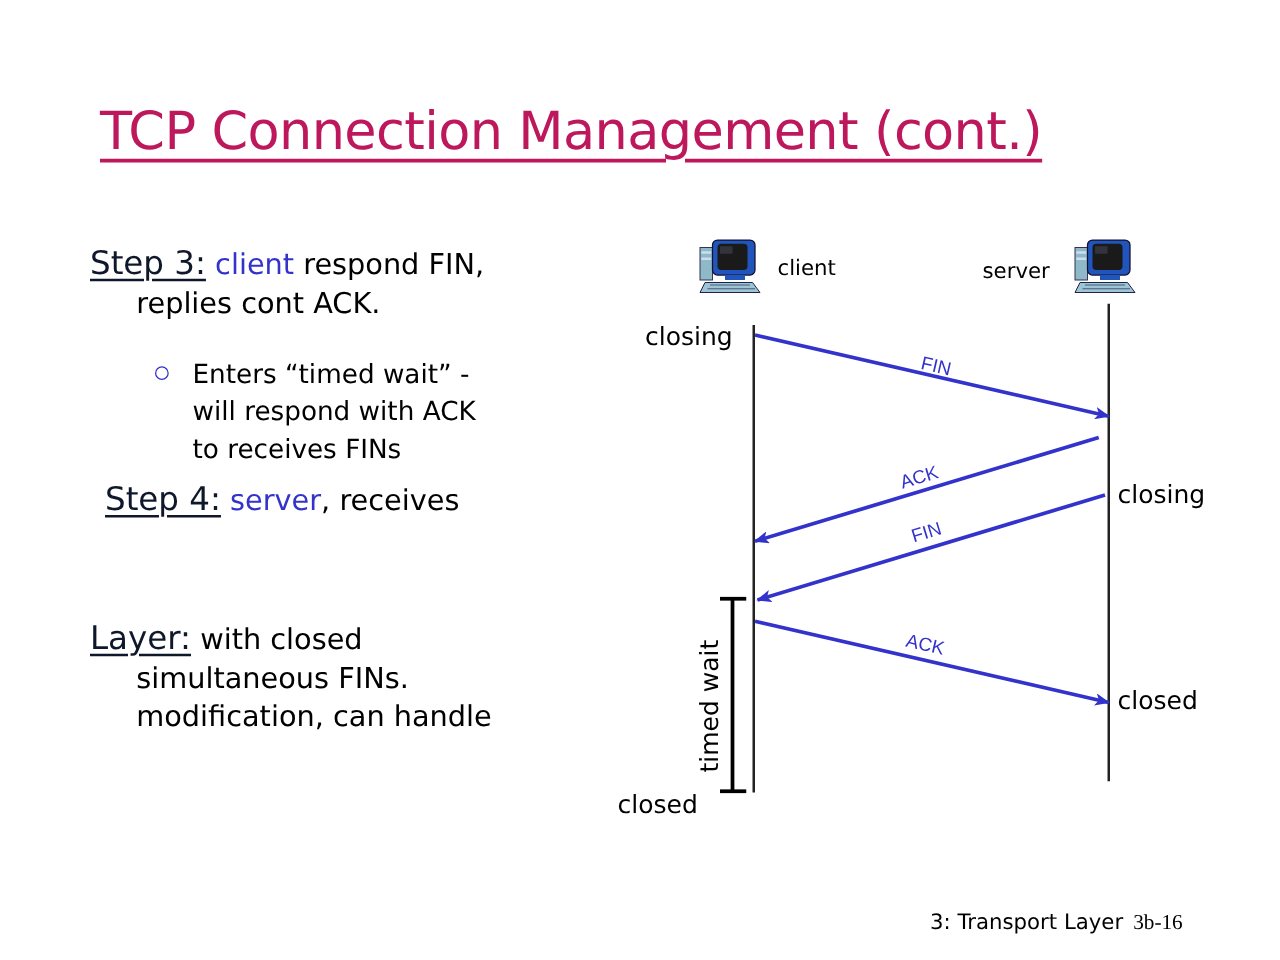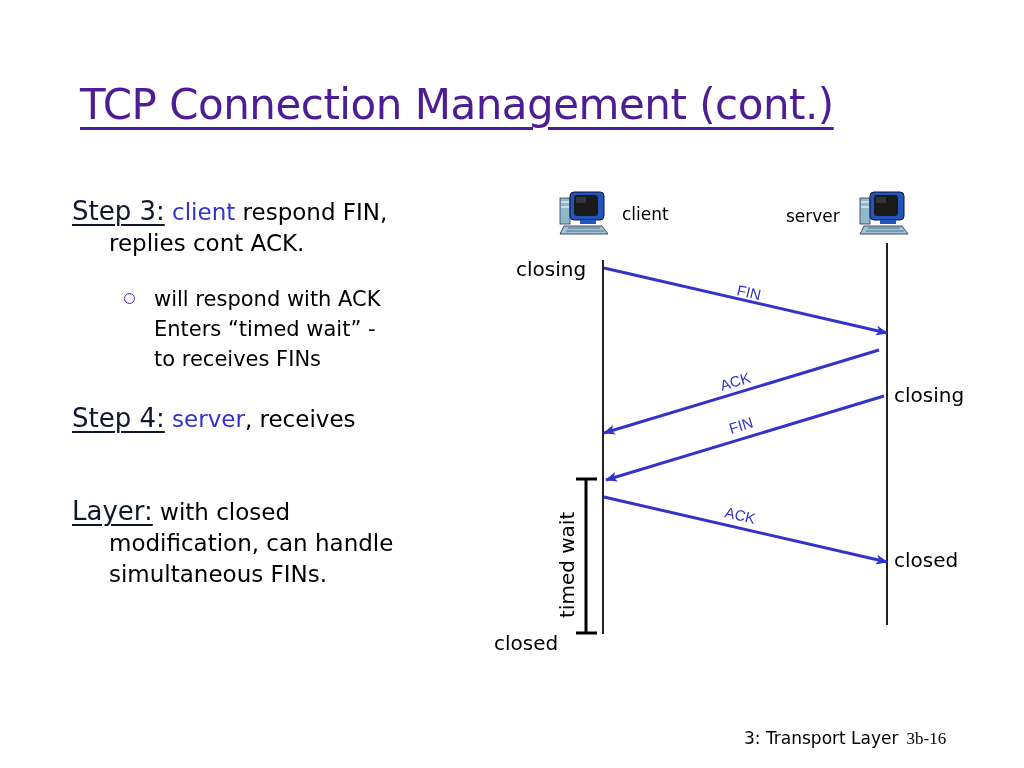--- a/index.html
+++ b/index.html
@@ -1,18 +1,18 @@
 <!DOCTYPE html>
 <html><head>
 <meta charset="utf-8">
 <style>
   html, body { margin: 0; padding: 0; background: #ffffff; }
   body { width: 1024px; height: 768px; position: relative; overflow: hidden;
          font-family: "DejaVu Sans", sans-serif; color: #000; }
-  .title { position: absolute; left: 80px; top: 80px; font-size: 42px; color: #4c1d95;
+  .title { position: absolute; left: 80px; top: 80px; font-size: 42px; color: #be185d;
            text-decoration: underline; text-decoration-thickness: 3px; text-underline-offset: 8px;
            letter-spacing: -0.5px; white-space: nowrap; }
   .para { position: absolute; left: 72px; font-size: 23px; line-height: 31px; color: #000; }
   .para .head { color: #0f172a; font-size: 26px; text-decoration: underline; text-decoration-thickness: 2px; text-underline-offset: 4px; }
   .para .hl { color: #3333cc; }
   .para .indent { padding-left: 37px; display: block; }
   .sub { position: absolute; left: 126px; top: 284px; font-size: 21px; line-height: 30px; }
   .sub .bullet { position: absolute; left: -2px; top: 9px; width: 9px; height: 9px;
                  border: 1.8px solid #3333cc; border-radius: 50%; }
   .sub .text { padding-left: 28px; display: block; }
@@ -29,34 +29,34 @@
 <div class="title">TCP Connection Management (cont.)</div>
 
 <div class="para" style="top:196px;">
   <span class="head">Step 3:</span>
   <span class="hl">client</span><span> respond FIN,</span>
   <span class="indent">replies cont ACK.</span>
 </div>
 
 <div class="sub">
   <span class="bullet"></span>
+  <span class="text">Enters “timed wait” -</span>
   <span class="text">will respond with ACK</span>
-  <span class="text">Enters “timed wait” -</span>
   <span class="text">to receives FINs</span>
 </div>
 
-<div class="para" style="top:403px;">
+<div class="para" style="top:385px;margin-left:12px;">
   <span class="head">Step 4:</span>
   <span class="hl">server</span><span>, receives</span>
 </div>
 
 <div class="para" style="top:496px;">
   <span class="head">Layer:</span><span> with closed</span>
+  <span class="indent">simultaneous FINs.</span>
   <span class="indent">modification, can handle</span>
-  <span class="indent">simultaneous FINs.</span>
 </div>
 
 <svg class="diagram" width="1024" height="768">
   <defs>
     <marker id="ah" markerWidth="12" markerHeight="10" refX="11" refY="5" orient="auto" markerUnits="userSpaceOnUse">
       <path d="M0,0 L12,5 L0,10 L3,5 Z" fill="#3333cc"></path>
     </marker>
     <g id="pc">
       <rect x="2" y="8" width="10" height="26" fill="#8fb8c8" stroke="#335" stroke-width="0.8"></rect>
       <rect x="3" y="11" width="8" height="2" fill="#cde"></rect>

